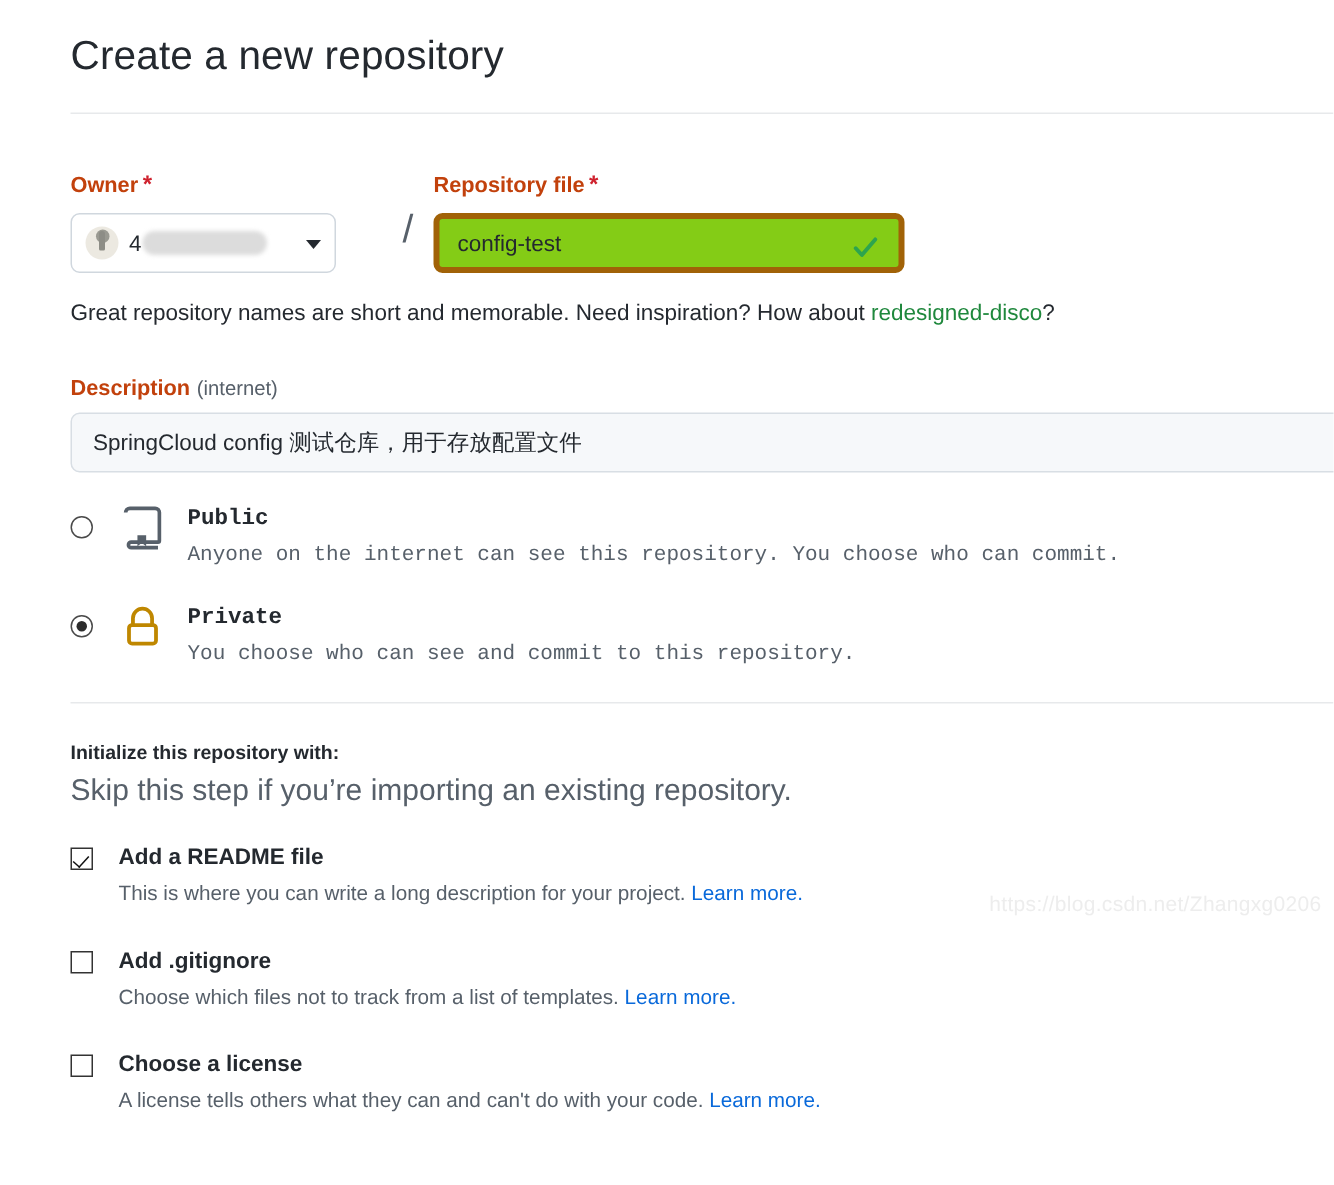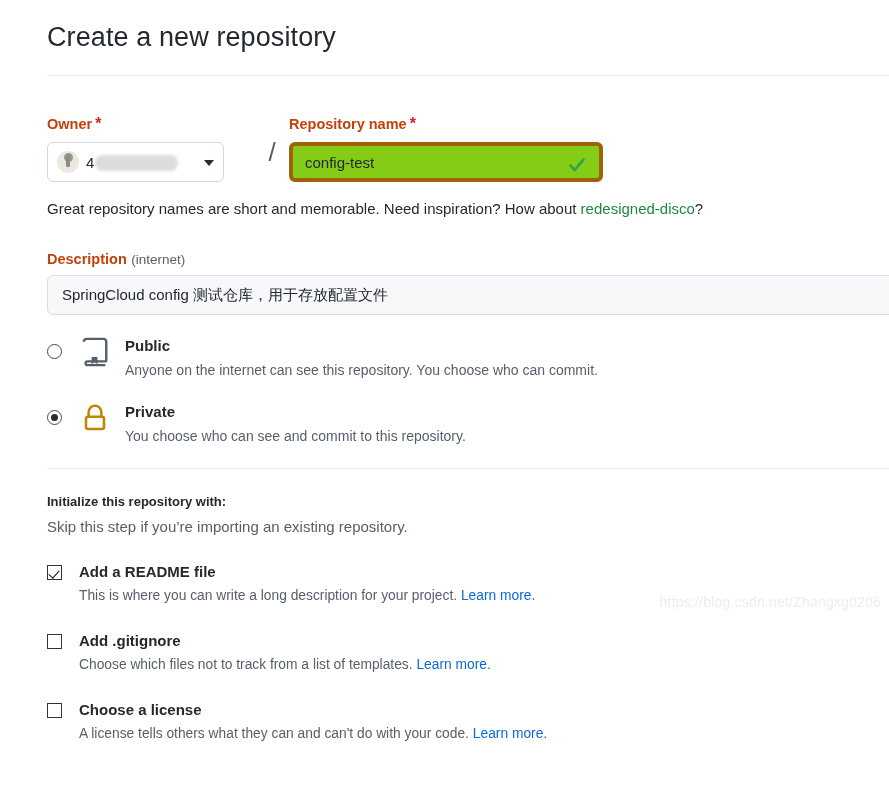--- a/index.html
+++ b/index.html
@@ -251,21 +251,21 @@
     height: 7.2px;
     border-radius: 50%;
     background: #2c2c2c;
   }
   .vis-icon {
     width: 32px;
     margin-left: 18px;
     flex: 0 0 auto;
     padding-top: 1px;
   }
-  .vis-text { margin-left: 13px; }
+  .vis-text { margin-left: 13px; font-family: Liberation Mono, monospace; }
   .vis-title {
     font-size: 15px;
     font-weight: bold;
     color: #24292f;
     line-height: 20px;
   }
   .vis-desc {
     font-size: 14px;
     color: #57606a;
     line-height: 20px;
@@ -274,21 +274,21 @@
 
   
   .init-section { margin-top: 22px; }
   .init-title {
     font-size: 13px;
     font-weight: bold;
     color: #24292f;
     line-height: 22px;
   }
   .init-sub {
-    font-size: 15px;
+    font-size: 20px;
     color: #57606a;
     line-height: 22px;
     margin-top: 3px;
   }
 
   .init-list { margin-top: 24px; }
   .init-item { margin-bottom: 25px; }
   .init-row {
     display: flex;
     align-items: center;
@@ -364,21 +364,21 @@
           <span class="caret"></span>
         </div>
       </div>
 
       <div class="slash-block">
         <span class="slash">/</span>
       </div>
 
       <div class="repo-block">
         <div class="label-line">
-          <span class="field-label">Repository name</span><span class="req">*</span>
+          <span class="field-label">Repository file</span><span class="req">*</span>
         </div>
         <div class="repo-input">
           <span class="repo-input-text">config-test</span>
           <svg class="check-ok" viewBox="0 0 20 20">
             <path d="M3.5 10.5 L7.6 15 L16.5 4.6" fill="none" stroke="#2da44e" stroke-width="2.6" stroke-linecap="round" stroke-linejoin="round"></path>
           </svg>
         </div>
       </div>
     </div>
 

